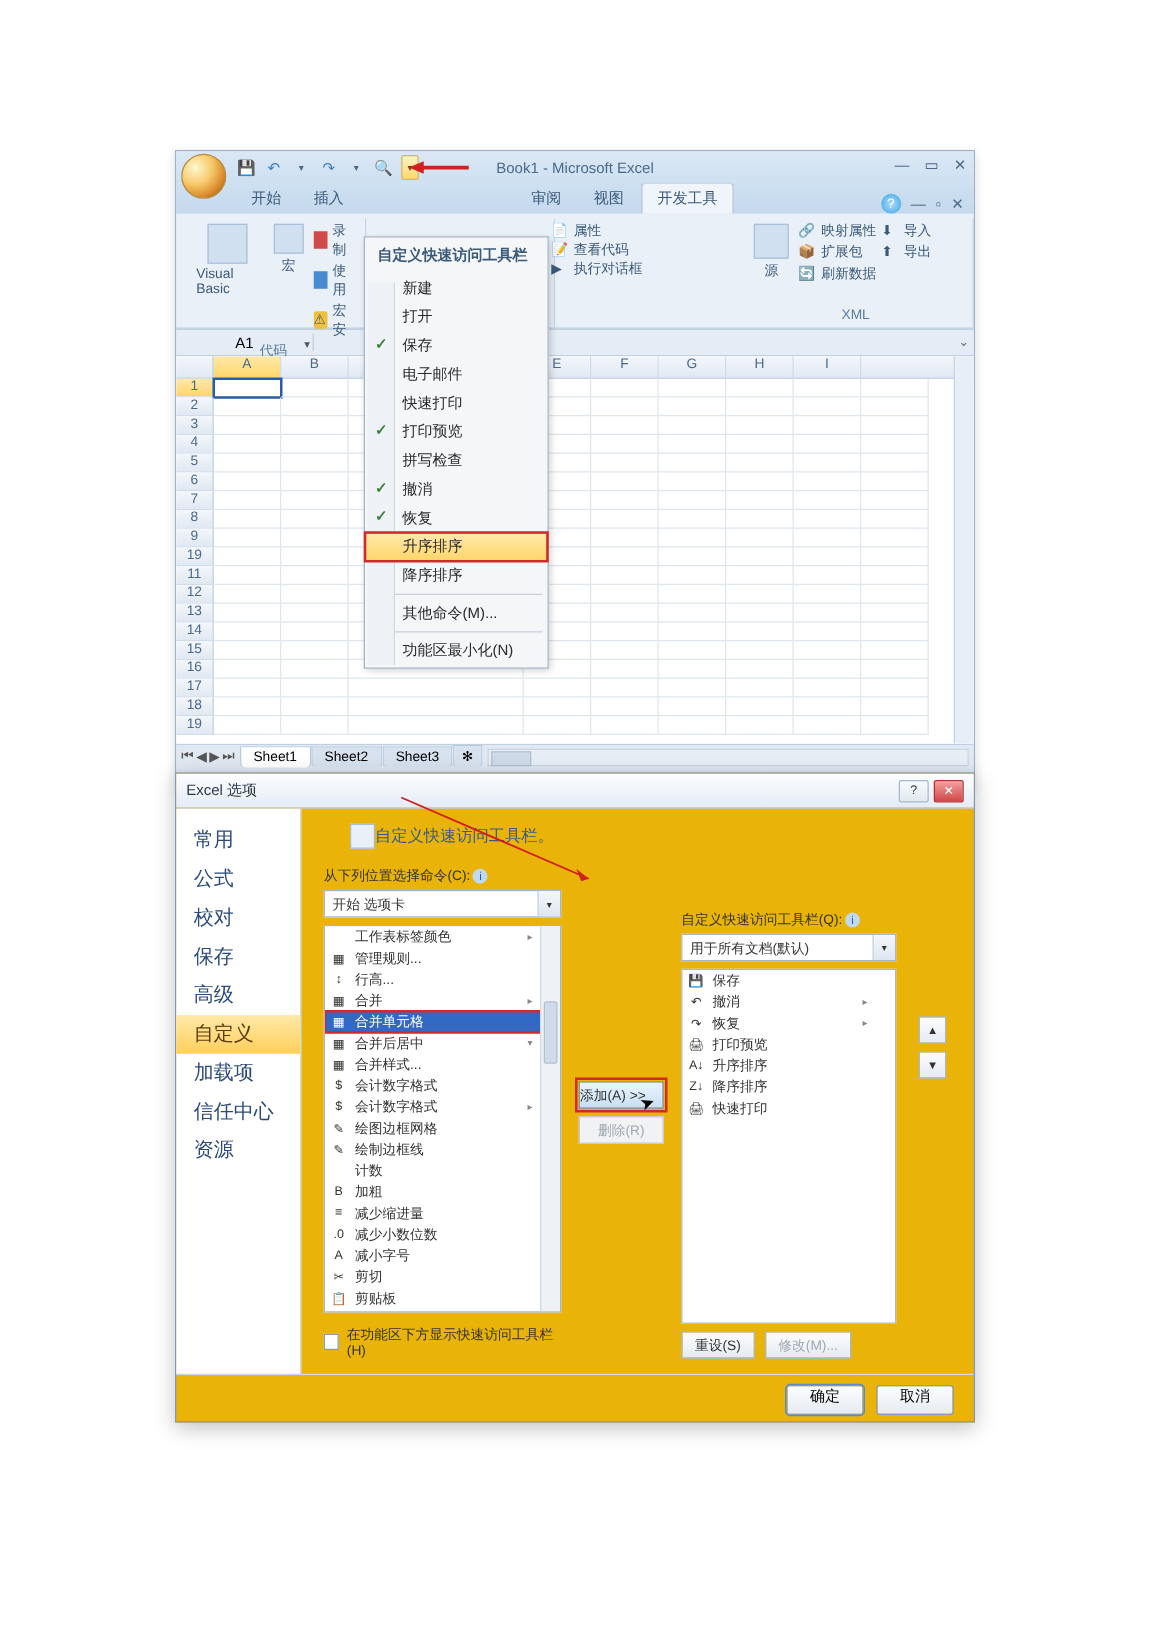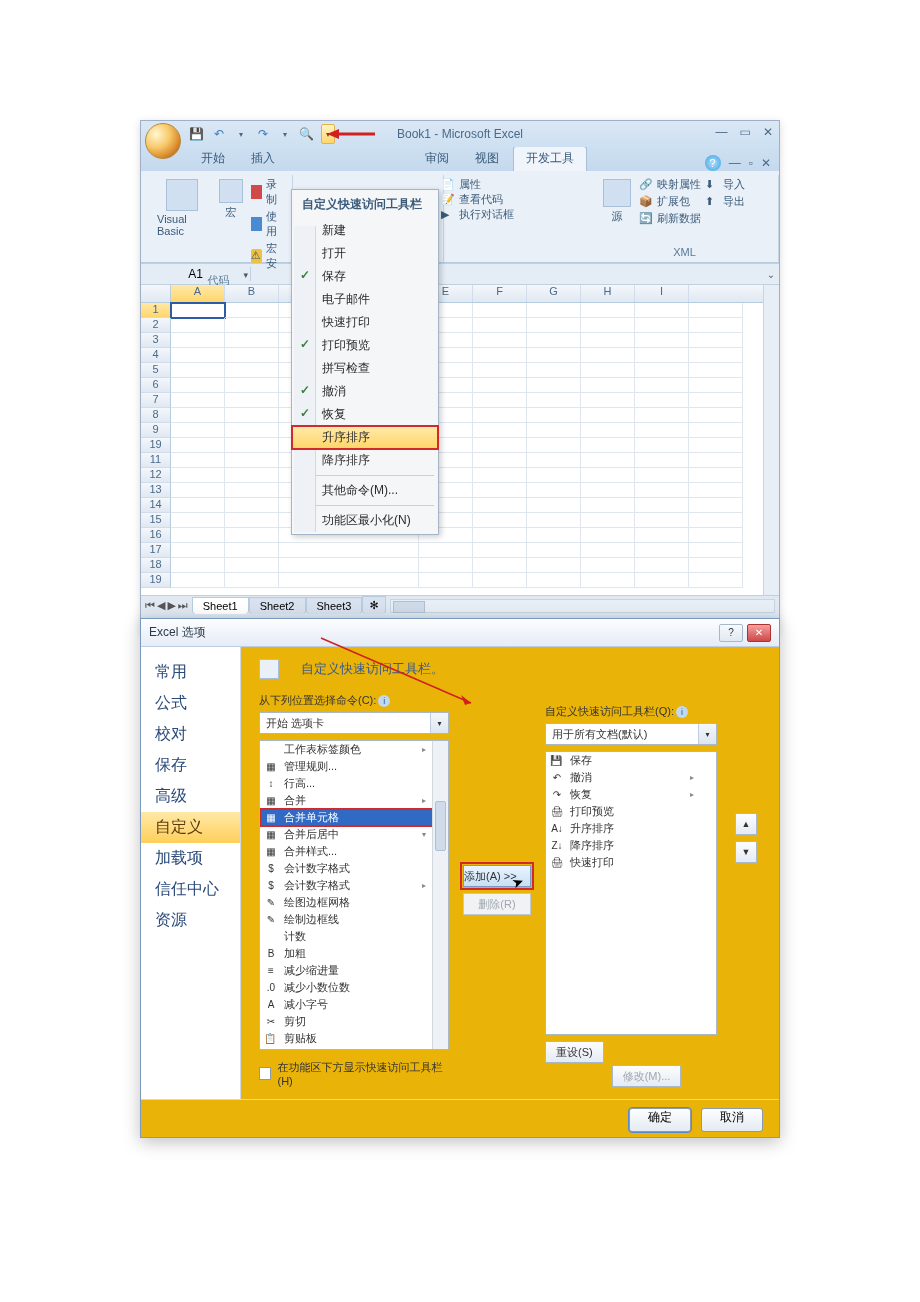--- a/index.html
+++ b/index.html
@@ -128,21 +128,21 @@
   .dlg-title-btns{margin-left:auto;display:flex;gap:4px;}
   .dlg-tbtn{width:24px;height:18px;border:1px solid #a8b8c8;background:linear-gradient(#f8fafc,#e0e8f0);font-size:10px;display:flex;align-items:center;justify-content:center;border-radius:2px;}
   .dlg-close{background:linear-gradient(#f4a0a0,#d04848);color:#fff;border-color:#b03030;}
   
   .dlg-body{display:flex;height:452px;}
   .dlg-nav{width:100px;background:#fff;border-right:1px solid #d0d8e0;padding:10px 0;font-size:16px;}
   .dlg-nav-item{padding:5px 14px;color:#2a4a7a;cursor:default;}
   .dlg-nav-item.sel{background:linear-gradient(#ffe9a8,#ffcf5a);color:#5a3a0a;}
   
   .dlg-main{flex:1;padding:12px 18px 8px;font-size:12px;color:#333;position:relative;}
-  .dlg-heading{display:flex;align-items:center;gap:22px;color:#3a5a8a;font-size:13px;margin-bottom:14px;}
+  .dlg-heading{display:flex;align-items:center;gap:0;color:#3a5a8a;font-size:13px;margin-bottom:14px;margin-left:21px;}
   .dlg-heading-ico{width:20px;height:20px;border:1px solid #a8bdd6;background:#eaf0f8;}
   .dlg-cols{display:flex;gap:12px;}
   .dlg-col{display:flex;flex-direction:column;}
   .lbl{font-size:11px;margin-bottom:4px;}
   .info-i{display:inline-block;width:12px;height:12px;border-radius:50%;background:#c0d8f0;color:#2a5a9a;font-size:9px;text-align:center;line-height:12px;margin-left:2px;}
   .combo{height:22px;border:1px solid #a8b8c8;background:#fff;display:flex;align-items:center;padding:0 6px;font-size:11px;position:relative;}
   .combo-dd{position:absolute;right:0;top:0;bottom:0;width:18px;border-left:1px solid #c0cde0;background:linear-gradient(#f4f7fb,#dde6f0);display:flex;align-items:center;justify-content:center;font-size:8px;}
   .listbox{border:1px solid #a8b8c8;background:#fff;height:310px;overflow:hidden;position:relative;margin-top:6px;}
   .lb-scroll{position:absolute;right:0;top:0;bottom:0;width:16px;background:#eef2f6;border-left:1px solid #d0d8e0;}
   .lb-scroll-thumb{position:absolute;left:2px;top:60px;width:11px;height:50px;background:#cfdbe9;border:1px solid #b0c0d2;border-radius:2px;}
@@ -152,21 +152,21 @@
   .lb-ico{width:14px;height:14px;display:flex;align-items:center;justify-content:center;font-size:10px;}
   
   .middle-col{width:72px;display:flex;flex-direction:column;align-items:center;justify-content:center;gap:6px;position:relative;}
   .add-btn{width:68px;height:22px;border:1px solid #7a9ac0;background:linear-gradient(#eaf4ff,#c8dff5);font-size:11px;display:flex;align-items:center;outline:2px solid #d02a2a;outline-offset:1px;position:relative;}
   .del-btn{width:68px;height:22px;border:1px solid #c0c8d0;background:#f0f2f4;font-size:11px;color:#a0a8b0;display:flex;align-items:center;justify-content:center;}
   .cursor-arrow{position:absolute;right:6px;bottom:-4px;font-size:14px;color:#000;transform:rotate(-20deg);}
   
   .right-listbox{height:284px;}
   .right-buttons{display:flex;gap:8px;margin-top:6px;}
   .small-btn{height:22px;padding:0 10px;border:1px solid #a8b8c8;background:linear-gradient(#fdfdfe,#e4ebf3);font-size:11px;display:flex;align-items:center;}
-  .small-btn.disabled{color:#a0a8b0;margin-top:24px;}
+  .small-btn.disabled{color:#a0a8b0;}
   .updown{display:flex;flex-direction:column;gap:6px;margin-left:6px;margin-top:120px;}
   .ud-btn{width:22px;height:22px;border:1px solid #a8b8c8;background:linear-gradient(#fdfdfe,#e4ebf3);font-size:9px;display:flex;align-items:center;justify-content:center;}
   
   .chk-row{margin-top:10px;font-size:11px;display:flex;align-items:center;gap:6px;}
   .chk{width:13px;height:13px;border:1px solid #8a9aac;background:#fff;}
   
   .dlg-footer{height:40px;border-top:1px solid #d0d8e0;display:flex;align-items:center;justify-content:flex-end;gap:10px;padding:0 16px;}
   .dlg-btn{height:24px;padding:0 18px;border:1px solid #8a9aac;background:linear-gradient(#fdfdfe,#e4ebf3);font-size:12px;display:flex;align-items:flex-start;border-radius:3px;}
   .dlg-btn.primary{outline:1px solid #5a8ac8;}
   

